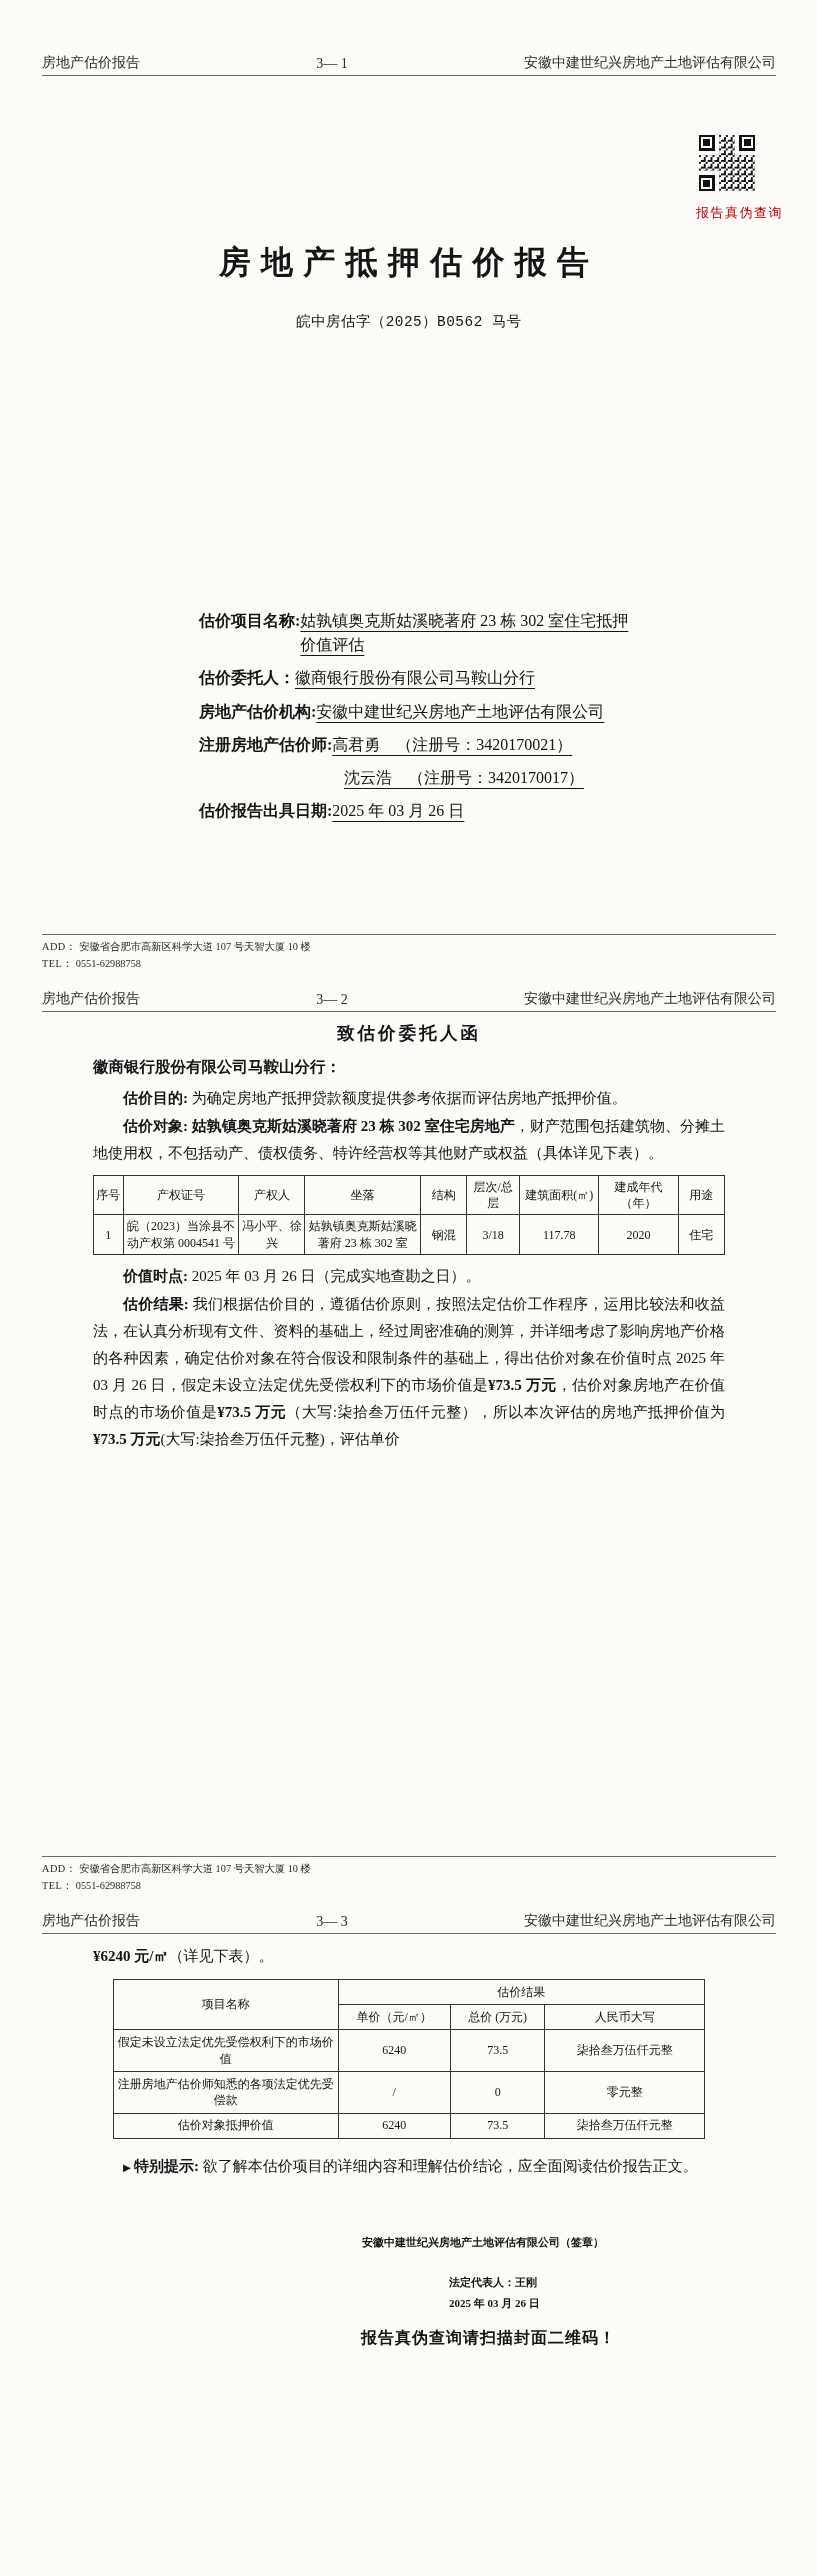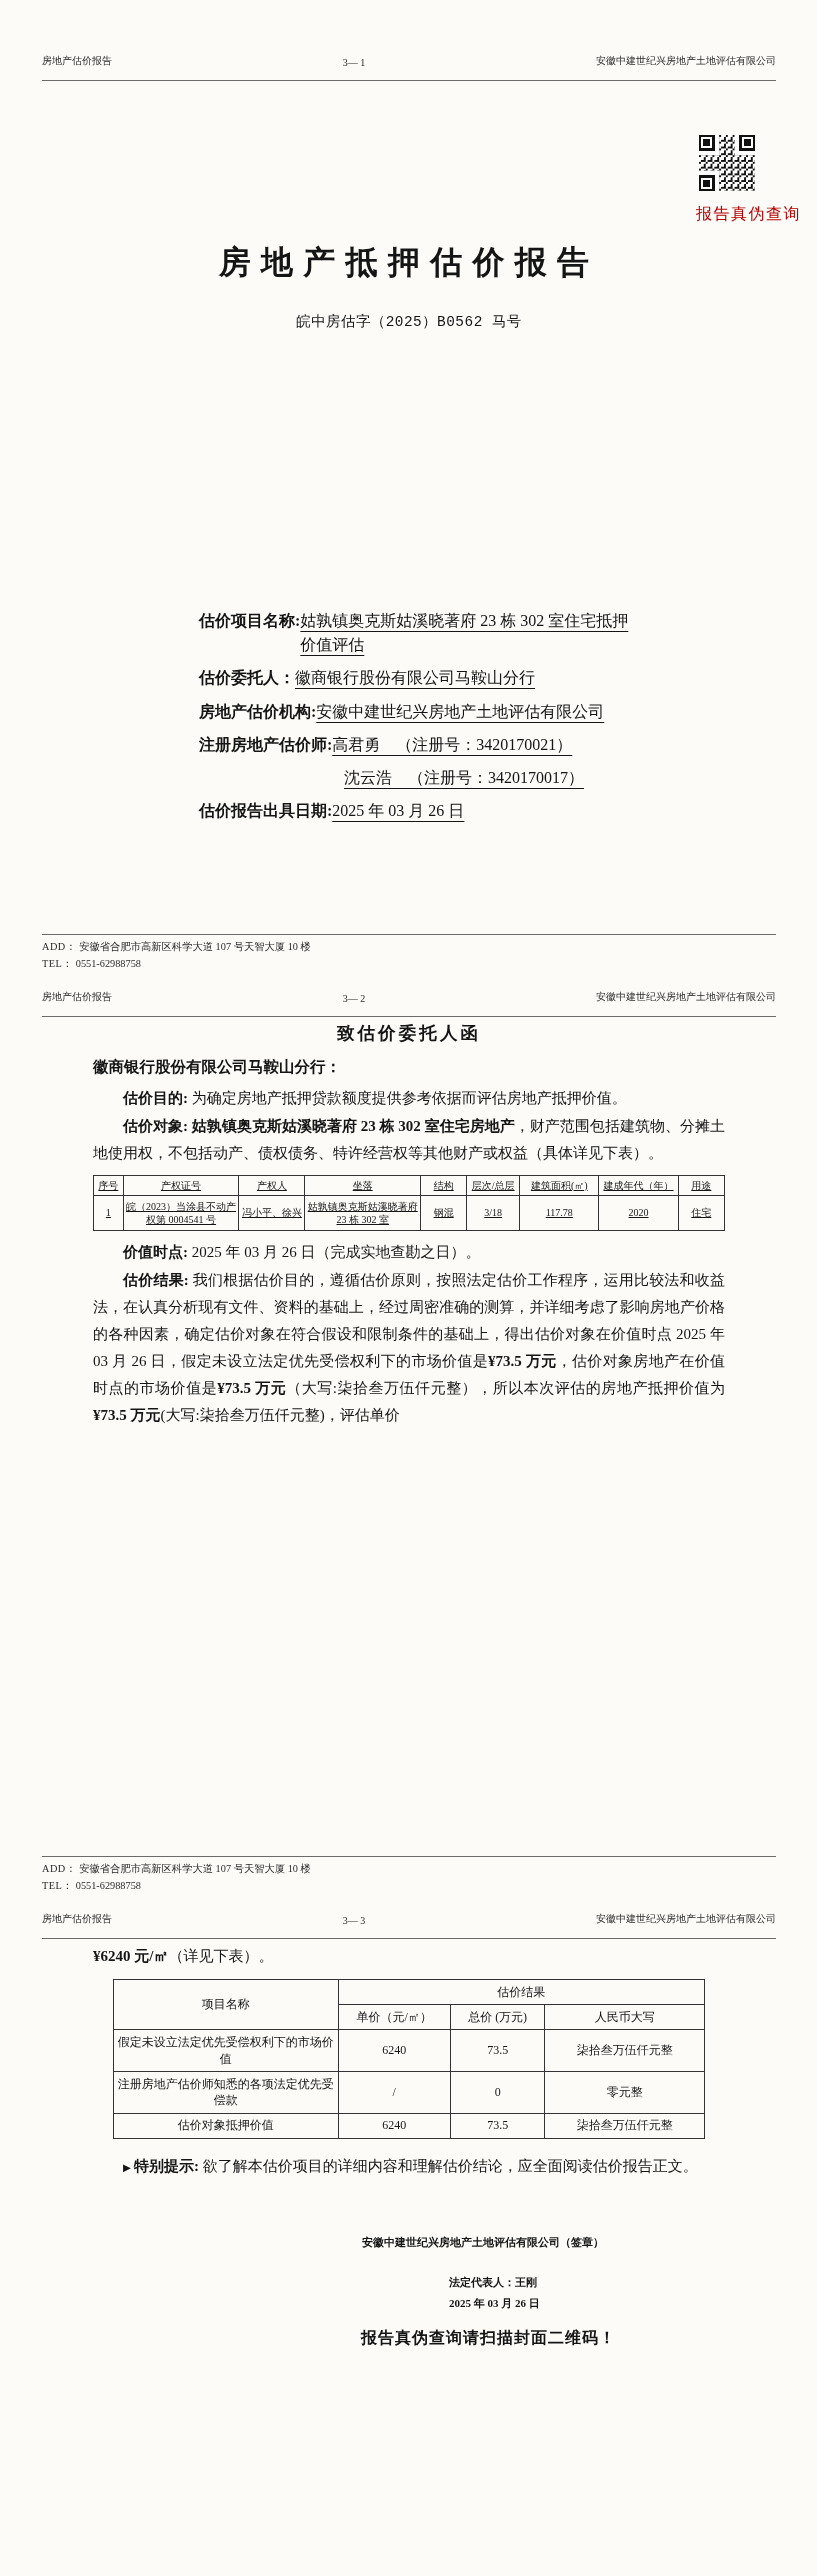--- a/index.html
+++ b/index.html
@@ -12,36 +12,36 @@
   .doc { width: 818px; }
   .page { position: relative; overflow: hidden; background: #fcfbf8; }
   .p1 { height: 981px; }
   .p2 { height: 922px; }
   .p3 { height: 1396px; }
 
   
   .phead {
     position: absolute; left: 42px; right: 42px;
     display: flex; justify-content: space-between; align-items: flex-end;
-    font-size: 10px; color: #2b2b2b;
-    border-bottom: 1px solid #6b6b6b; padding-bottom: 12px;
+    font-size: 14px; color: #2b2b2b;
+    border-bottom: 1px solid #6b6b6b; padding-bottom: 3px;
   }
   .p1 .phead { top: 54px; }
   .p2 .phead, .p3 .phead { top: 9.3px; }
   .pfoot {
     position: absolute; left: 42px; right: 42px; bottom: 8.2px;
     font-size: 10.3px; color: #2b2b2b; line-height: 1.65;
     border-top: 1px solid #6b6b6b; padding-top: 4px;
   }
   .pfoot .lbl { letter-spacing: 0.5px; }
 
   
   .qr-block { position: absolute; top: 135px; right: 60px; width: 62px; text-align: center; }
   .qr-block svg { display: block; margin: 0 auto; }
-  .qr-caption { margin-top: 13.4px; font-size: 16px; color: #b40000; letter-spacing: 1.5px; white-space: nowrap; }
+  .qr-caption { margin-top: 13.4px; font-size: 13px; color: #b40000; letter-spacing: 1.5px; white-space: nowrap; }
 
   
   .cover-title {
     margin: 0; padding-top: 241px; text-align: center;
     font-size: 32px; font-weight: bold; letter-spacing: 10.3px;
   }
   .cover-docno { margin-top: 27px; text-align: center; font-size: 14.4px; letter-spacing: 0.5px; font-family: Liberation Mono, monospace; }
   .fields { margin: 278px 0 0 199px; width: 435px; font-size: 16px; line-height: 1.5; }
   .field { display: flex; margin-bottom: 9.3px; }
   .field .fl { font-weight: bold; white-space: nowrap; }
@@ -53,21 +53,21 @@
   .letter-title { margin: 0 0 12.4px; text-align: center; font-size: 17.5px; font-weight: bold; letter-spacing: 3.1px; }
   .salutation { font-size: 15.5px; font-weight: bold; margin-bottom: 6.2px; }
   .para { font-size: 15px; line-height: 27px; text-align: justify; text-indent: 30px; margin: 0 0 1px; }
   .para .plabel { font-weight: bold; }
   .para .ul { text-decoration: underline; text-underline-offset: 3.6px; font-weight: bold; }
   .para .b { font-weight: bold; }
   .noindent { text-indent: 0; }
 
   
   table { border-collapse: collapse; }
-  .ptable { width: 100%; table-layout: fixed; margin: 8.2px 0; font-size: 10px; text-decoration: underline; }
+  .ptable { width: 100%; table-layout: fixed; margin: 8.2px 0; font-size: 12px; }
   .ptable th, .ptable td {
     border: 0.5px solid #333; text-align: center; vertical-align: middle;
     padding: 3.1px 2.1px; font-weight: normal; line-height: 1.35; word-break: break-all;
   }
 
   
   .rtable { width: 592px; margin: 9.3px auto 0; table-layout: fixed; font-size: 12px; }
   .rtable th, .rtable td {
     border: 0.5px solid #333; text-align: center; vertical-align: middle;
     padding: 3.6px 3.1px; font-weight: normal; line-height: 1.4;

